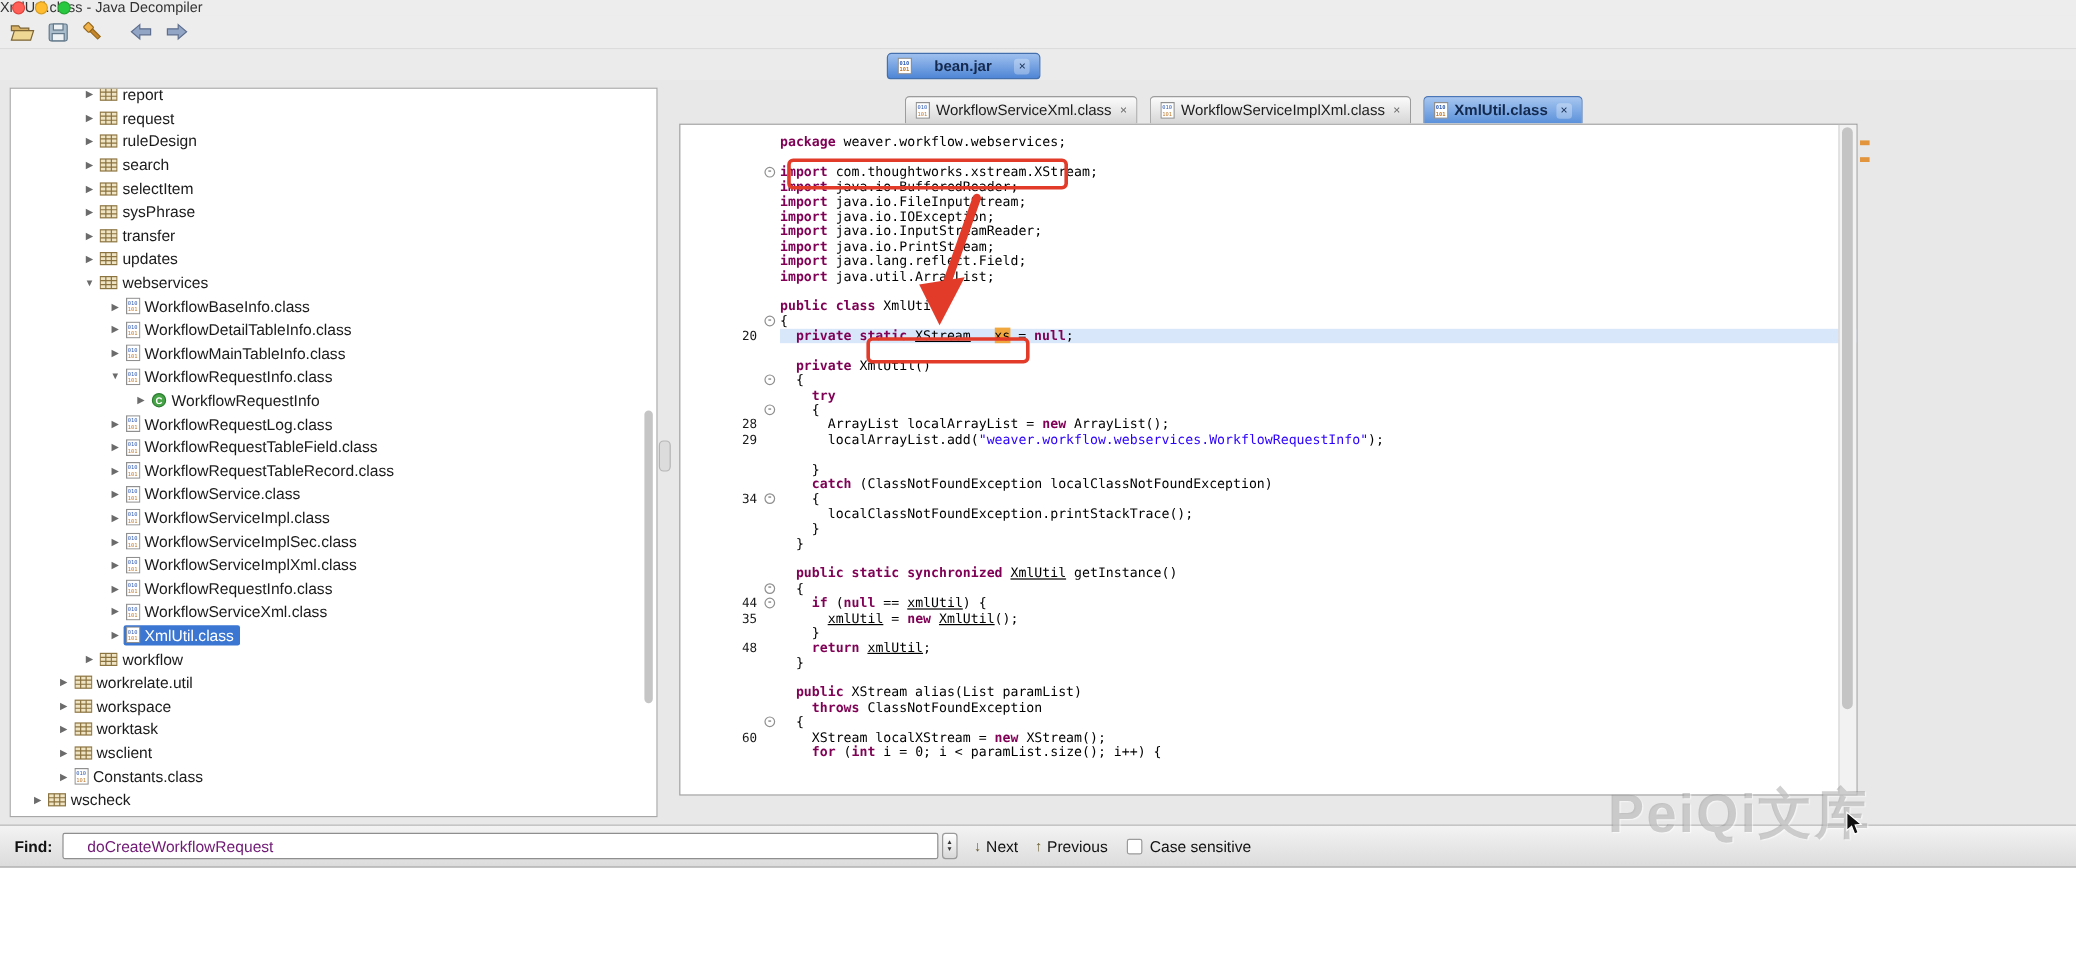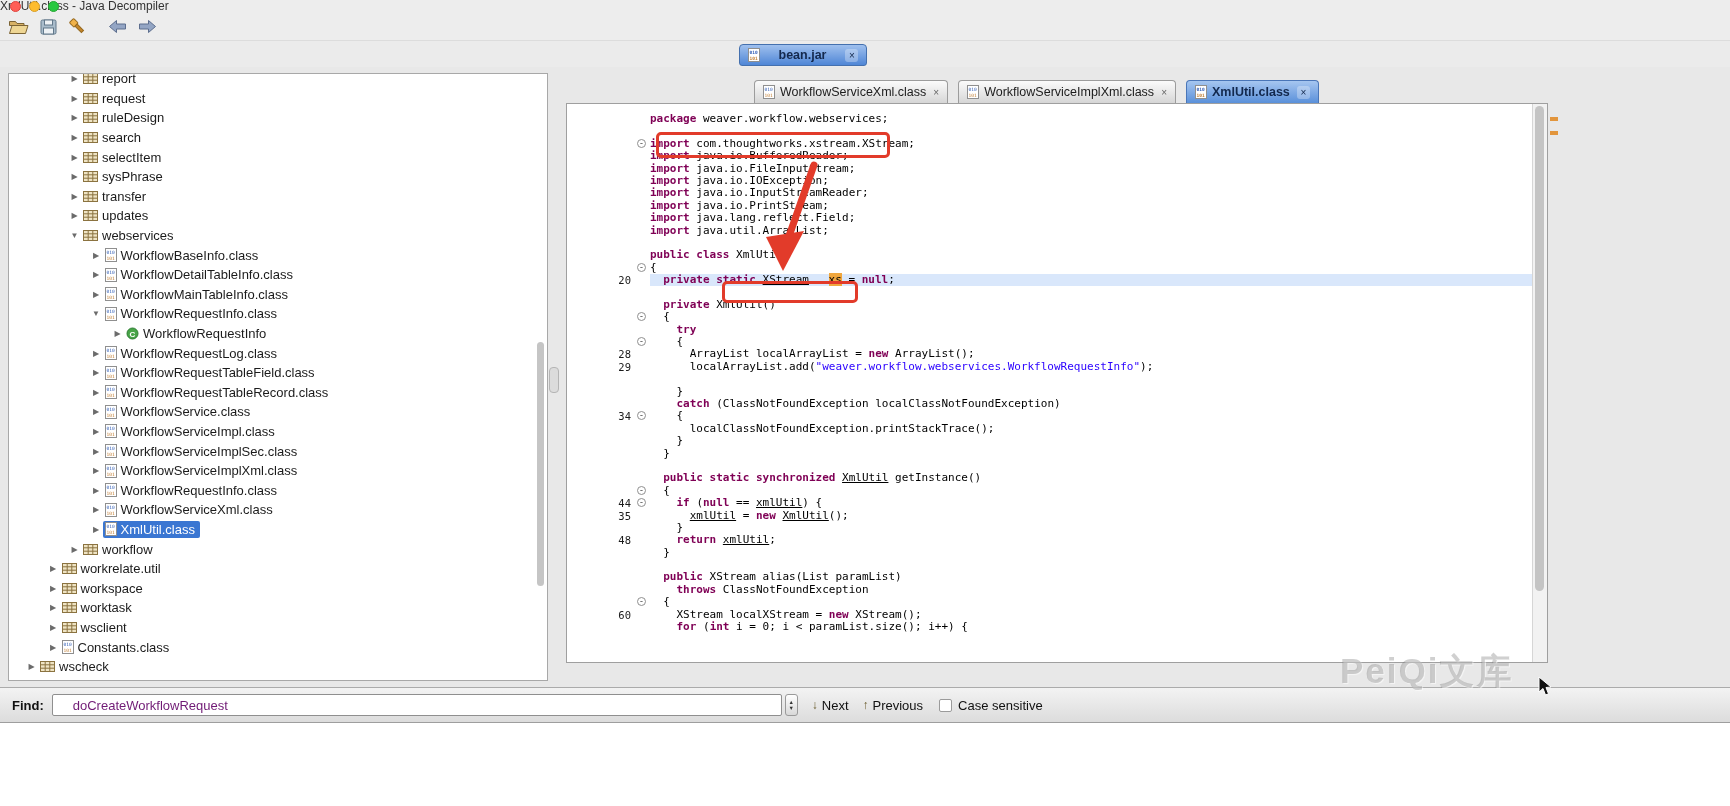--- a/index.html
+++ b/index.html
@@ -75,21 +75,21 @@
   .find-input{width:688px;height:20px;border:1px solid #8f8f8f;border-radius:2px;font-size:13px;padding:0 20px;
     font-family:"Liberation Sans",sans-serif;color:#701a75;background:#fff;}
   .stepper{margin-left:3px;width:13px;height:22px;border:1px solid #9a9a9a;border-radius:3px;
     background:linear-gradient(#ffffff,#d8d8d8);display:flex;flex-direction:column;align-items:center;justify-content:center;box-sizing:border-box;}
   .stepper span{font-size:5.5px;line-height:6px;color:#333;}
   .find-btn{display:flex;align-items:center;gap:4px;margin-left:14px;font-size:13px;color:#111;cursor:default;}
   .find-ic{font-size:12px;color:#6b5d2e;font-weight:bold;}
   .checkbox{width:13px;height:13px;border:1px solid #9b9b9b;border-radius:2px;background:#fff;margin-left:16px;box-sizing:border-box;}
   .cs-label{font-size:13px;color:#111;margin-left:6px;}
   
-  .watermark{position:absolute;left:1340px;top:648px;font-size:35px;font-weight:bold;letter-spacing:2px;
+  .watermark{position:absolute;left:1340px;top:648px;font-size:45px;font-weight:bold;letter-spacing:2px;
     color:rgba(120,120,120,0.35);text-shadow:1px 1px 1px rgba(255,255,255,0.6);z-index:30;pointer-events:none;}
   .cursor{position:absolute;left:1538px;top:676px;z-index:40;}
 </style>
 </head>
 <body>
 
 <div class="window">
 
   <div class="titlebar">
     <div class="traffic">

